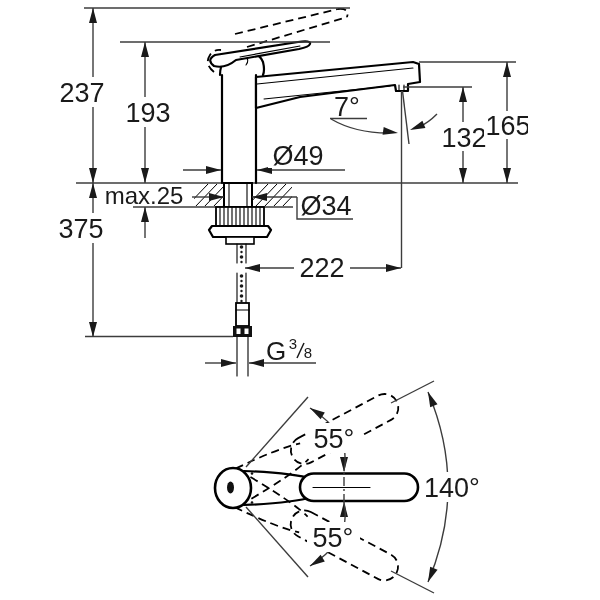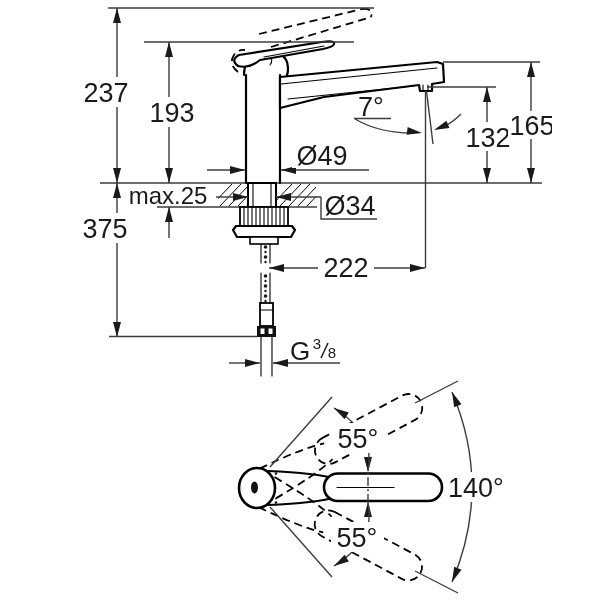--- a/index.html
+++ b/index.html
@@ -1,19 +1,18 @@
 <!DOCTYPE html>
 <html><head>
 <meta charset="utf-8">
 <style>
   html,body{margin:0;padding:0;background:#fff;}
   .stage{
     width:528px;height:600px;position:relative;background:#fff;overflow:hidden;
     font-family:"Liberation Sans", sans-serif;
-    margin-left:24px;
   }
   svg{display:block;}
   svg text{
     font-family:"Liberation Sans","DejaVu Sans",sans-serif;
     fill:#1a1a1a;
   }
   .dim-label{font-size:27px;}
   .dim-label-sm{font-size:24px;}
   .frac{font-size:15px;}
   .thread-g{font-size:26px;}

